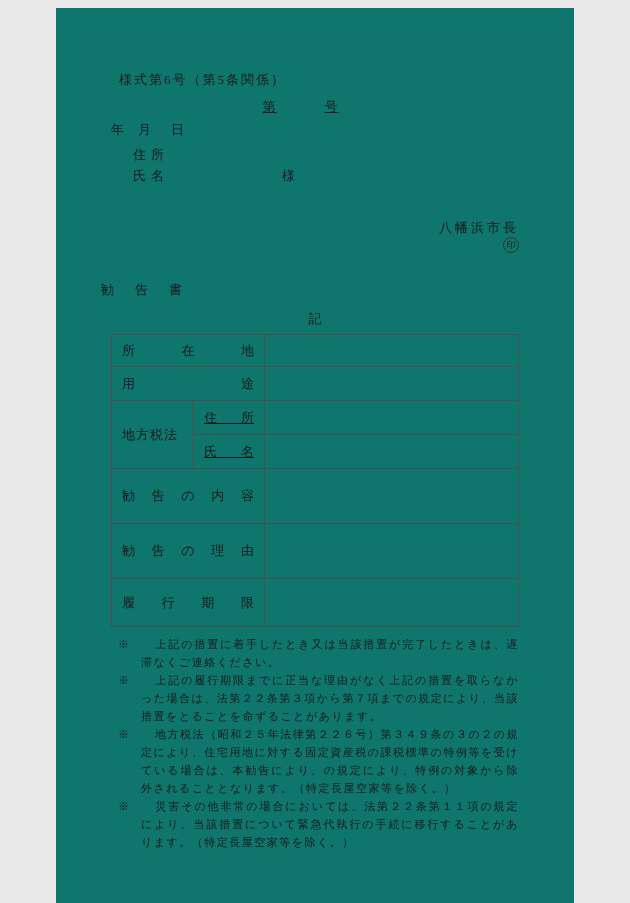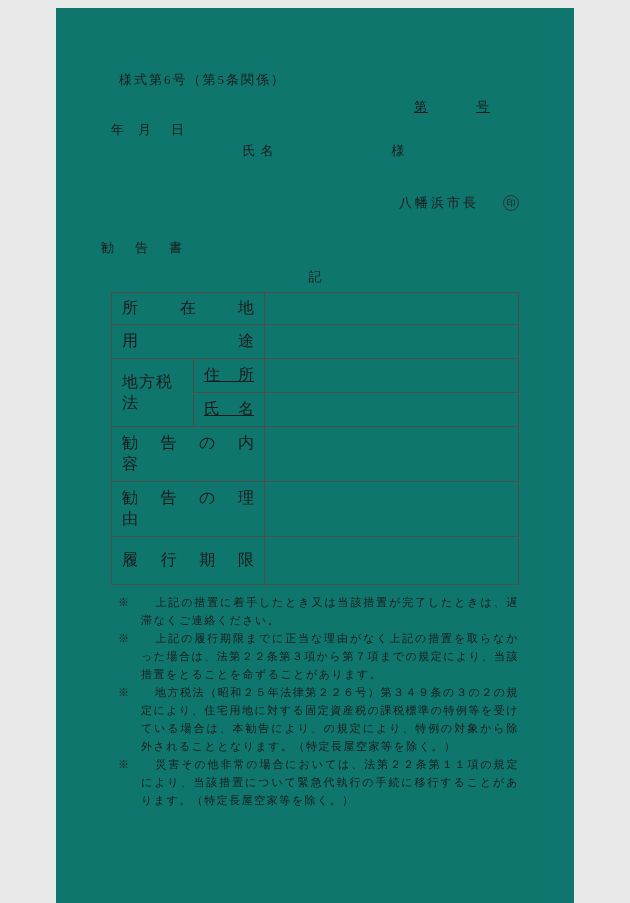--- a/index.html
+++ b/index.html
@@ -11,30 +11,30 @@
     box-sizing:border-box;
     padding:64px 55px 0 55px;
     font-family:"Liberation Serif","DejaVu Serif",serif;
     color:#1a1a1a;
     font-size:13px;
   }
   .line { line-height:16px; white-space:nowrap; }
 
   .form-number { letter-spacing:2px; margin-left:8px; }
 
-  .docnum-line { margin-top:11px; text-align:right; padding-right:29px; letter-spacing:1px;text-decoration:underline; }
+  .docnum-line { margin-top:11px; text-align:center; padding-right:29px; letter-spacing:1px;text-decoration:underline; }
   .date-line   { margin-top:7px;  text-align:left; padding-right:32px; letter-spacing:1px; }
   .blank { display:inline-block; height:1px; vertical-align:baseline; }
   .b48 { width:48px; } .b13 { width:13px; } .b19 { width:19px; }
 
   .addr-line { margin-top:9px; margin-left:22px; letter-spacing:5px; }
-  .name-line { margin-top:5px; margin-left:22px; letter-spacing:5px;text-align:center; }
+  .name-line { margin-top:5px; margin-left:22px; letter-spacing:5px; }
   .b113 { width:113px; }
 
-  .sender-line { margin-top:36px; margin-left:288px; letter-spacing:3px; display:flex; align-items:flex-end; }
+  .sender-line { margin-top:36px; margin-left:288px; letter-spacing:3px; display:flex; align-items:flex-end;flex-direction:column; }
   .b110 { width:110px; }
   .seal {
     width:14px; height:14px; flex:0 0 14px;
     border:1px solid #333; border-radius:50%;
     display:flex; align-items:center; justify-content:center;
     font-size:9px; letter-spacing:0; line-height:14px;
   }
 
   .doc-title { margin-top:29px; text-align:left; letter-spacing:4px; line-height:16px; position:relative; left:-10px; }
 
@@ -51,21 +51,21 @@
   table.form-table {
     margin-top:7px;
     width:100%;
     border-collapse:collapse;
     table-layout:fixed;
     border:1px solid #333;
   }
   table.form-table td {
     border:1px solid #4d4d4d;
     vertical-align:middle;
-    font-size:16px;
+    font-size:13px;
     padding:0 10px;
     overflow:hidden;
   }
   td.lbl, td.sub {
     text-align:justify;
     text-align-last:justify;
     -moz-text-align-last:justify;
   }
   td.sub { padding:0 9px;text-decoration:underline; }
   td.grp { letter-spacing:1px; }
@@ -83,20 +83,23 @@
   <div class="line form-number">様式第6号（第5条関係）</div>
 
   <div class="line docnum-line">
     <span>第</span><span class="blank b48"></span><span>号</span>
   </div>
 
   <div class="line date-line">
     <span>年</span><span class="blank b13"></span><span>月</span><span class="blank b19"></span><span>日</span>
   </div>
 
+  <div class="line addr-line">
+    <span>住所</span>
+  </div>
 
   <div class="line name-line">
     <span>氏名</span><span class="blank b113"></span><span>様</span>
   </div>
 
   <div class="line sender-line">
     <span>八幡浜市長</span>
     <span class="blank b110"></span>
     <span class="seal">
         <span>印</span>

